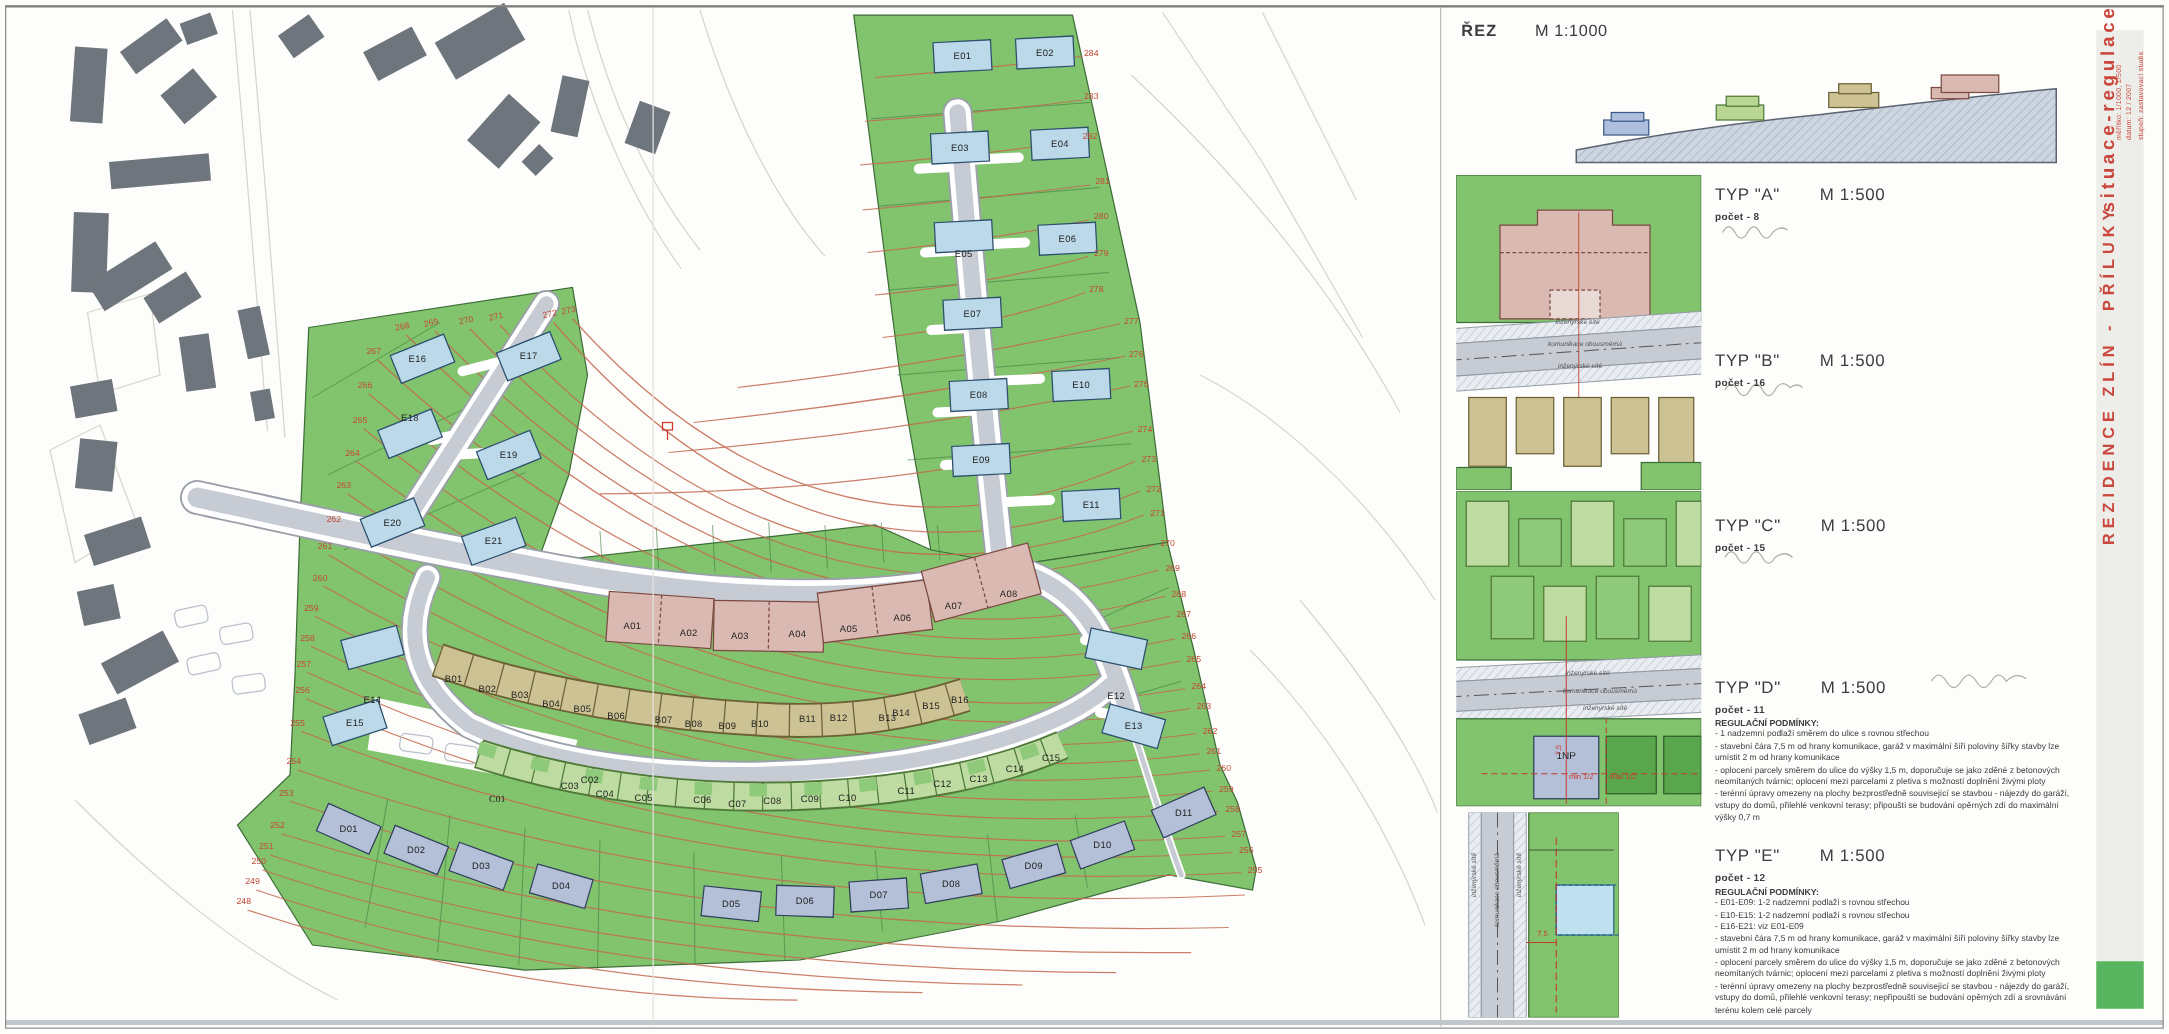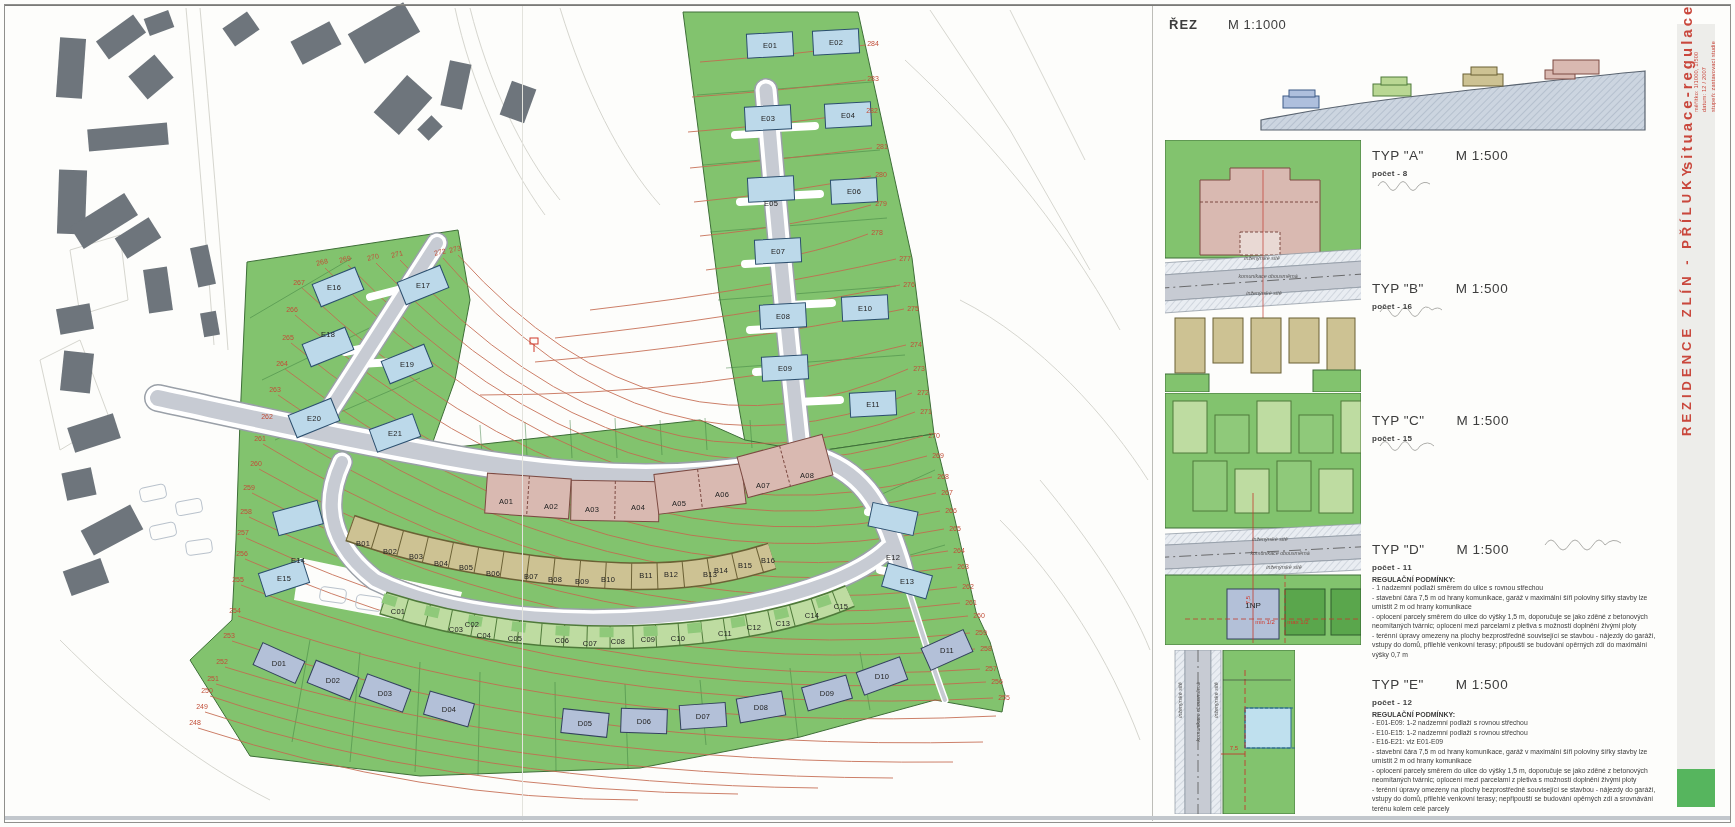--- a/index.html
+++ b/index.html
@@ -336,21 +336,21 @@
       <div class="parcel-label" style="left: 531px; top: 576px;">B07</div>
       <div class="parcel-label" style="left: 555px; top: 579px;">B08</div>
       <div class="parcel-label" style="left: 582px; top: 581px;">B09</div>
       <div class="parcel-label" style="left: 608px; top: 579px;">B10</div>
       <div class="parcel-label" style="left: 646px; top: 575px;">B11</div>
       <div class="parcel-label" style="left: 671px; top: 574px;">B12</div>
       <div class="parcel-label" style="left: 710px; top: 574px;">B13</div>
       <div class="parcel-label" style="left: 721px; top: 570px;">B14</div>
       <div class="parcel-label" style="left: 745px; top: 565px;">B15</div>
       <div class="parcel-label" style="left: 768px; top: 560px;">B16</div>
-      <div class="parcel-label" style="left: 398px; top: 611px;">C01</div>
+      <div class="parcel-label" style="left: 398px; top: 639px; font-family: Liberation Serif, serif;">C01</div>
       <div class="parcel-label" style="left: 428px; top: 624px; margin-left: 44px;">C02</div>
       <div class="parcel-label" style="left: 456px; top: 629px;">C03</div>
       <div class="parcel-label" style="left: 484px; top: 635px;">C04</div>
       <div class="parcel-label" style="left: 515px; top: 638px;">C05</div>
       <div class="parcel-label" style="left: 562px; top: 640px;">C06</div>
       <div class="parcel-label" style="left: 590px; top: 643px;">C07</div>
       <div class="parcel-label" style="left: 618px; top: 641px;">C08</div>
       <div class="parcel-label" style="left: 648px; top: 639px;">C09</div>
       <div class="parcel-label" style="left: 678px; top: 638px;">C10</div>
       <div class="parcel-label" style="left: 725px; top: 633px;">C11</div>

